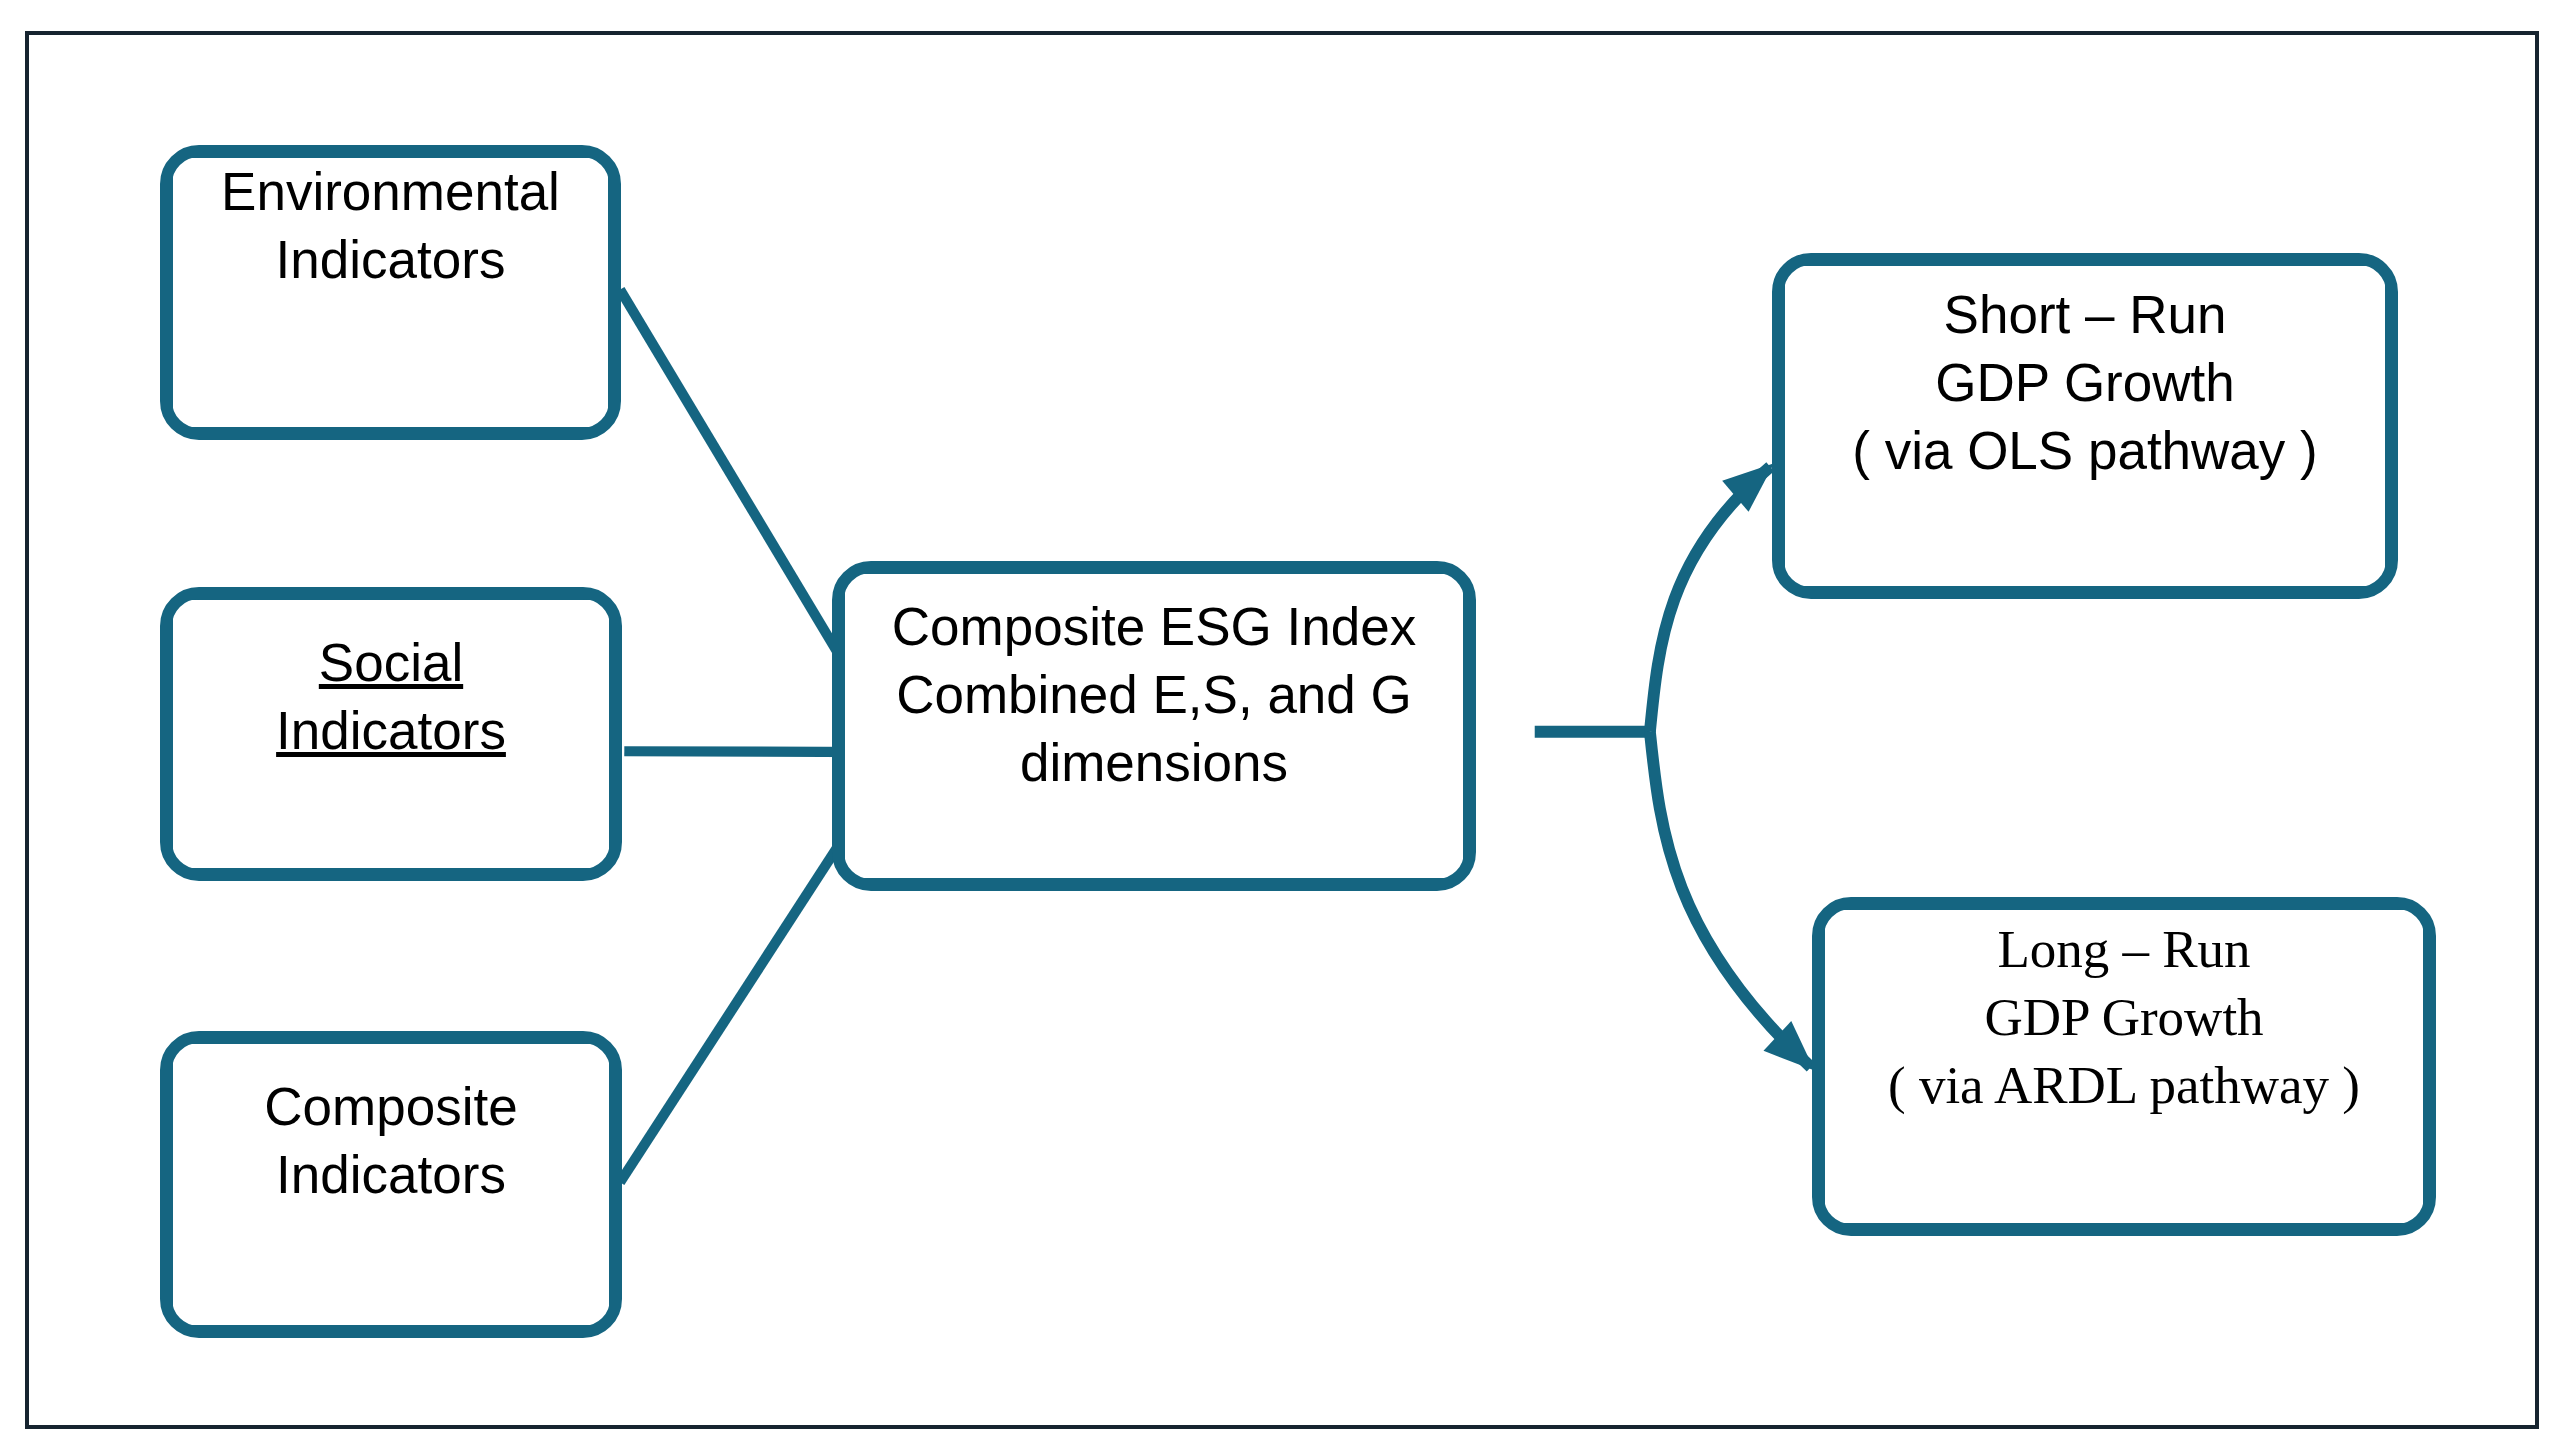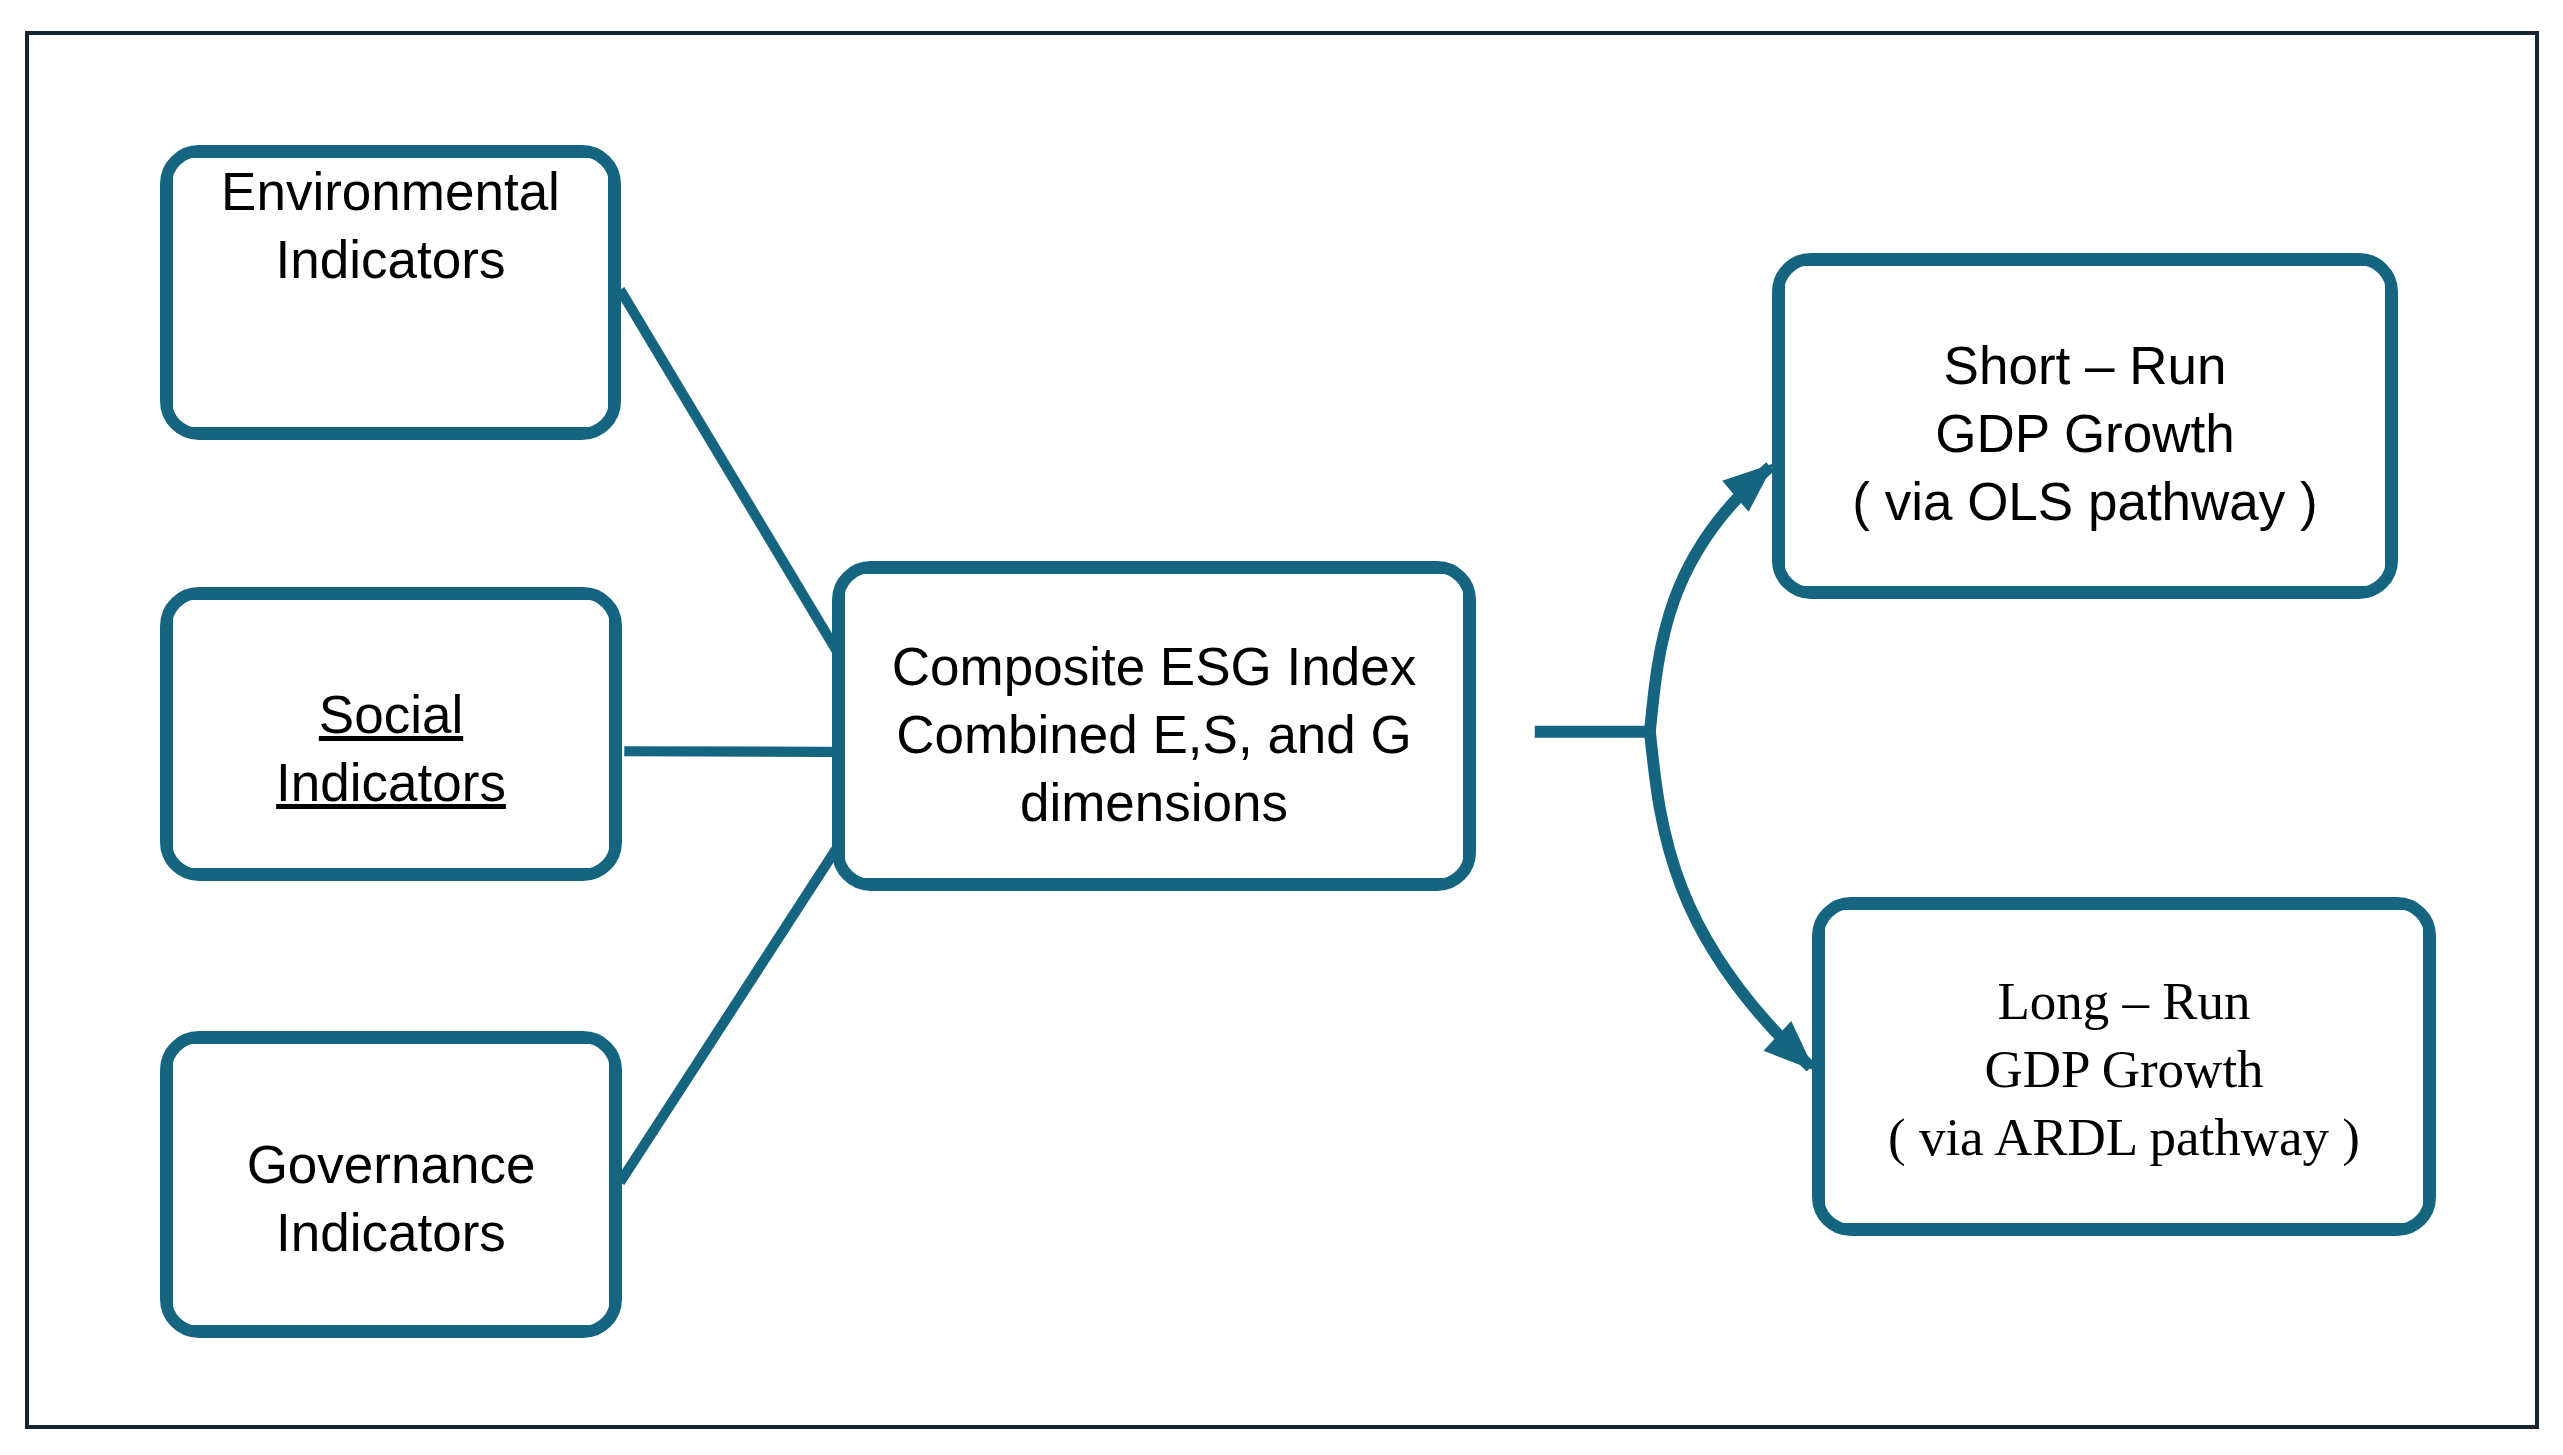--- a/index.html
+++ b/index.html
@@ -51,21 +51,21 @@
     pointer-events: none;
   }
   .node .label {
     white-space: pre-line;
     text-align: center;
     color: var(--ink);
     font-size: 53px;
     line-height: 68px;
   }
   .node.v-center { justify-content: flex-start; }
-  .node.v-top { justify-content: center; }
+  .node.v-top { justify-content: flex-start; }
   .node-environmental { left: 171px; top: 156px;  width: 439px; height: 273px; }
   .node-social        { left: 171px; top: 598px;  width: 440px; height: 272px; padding-top: 29px; text-decoration: underline; }
   .node-governance    { left: 171px; top: 1042px; width: 440px; height: 285px; padding-top: 29px; }
   .node-esg           { left: 843px; top: 572px; width: 622px; height: 308px; padding-top: 18.6px; }
   .node-short         { left: 1783px; top: 264px; width: 604px; height: 324px; padding-top: 15.2px; }
   .node-long          { left: 1823px; top: 908px; width: 602px; height: 317px; padding-top: 5.1px; font-family: Liberation Serif, serif; }
 </style>
 </head>
 <body>
 
@@ -91,21 +91,21 @@
     <div class="label">Environmental
 Indicators</div>
   </div>
 
   <div class="node node-social v-top">
     <div class="label">Social
 Indicators</div>
   </div>
 
   <div class="node node-governance v-top">
-    <div class="label">Governance
+    <div class="label">Composite
 Indicators</div>
   </div>
 
   <div class="node node-esg v-top">
     <div class="label">Composite ESG Index
 Combined E,S, and G
 dimensions</div>
   </div>
 
   <div class="node node-short v-top">

